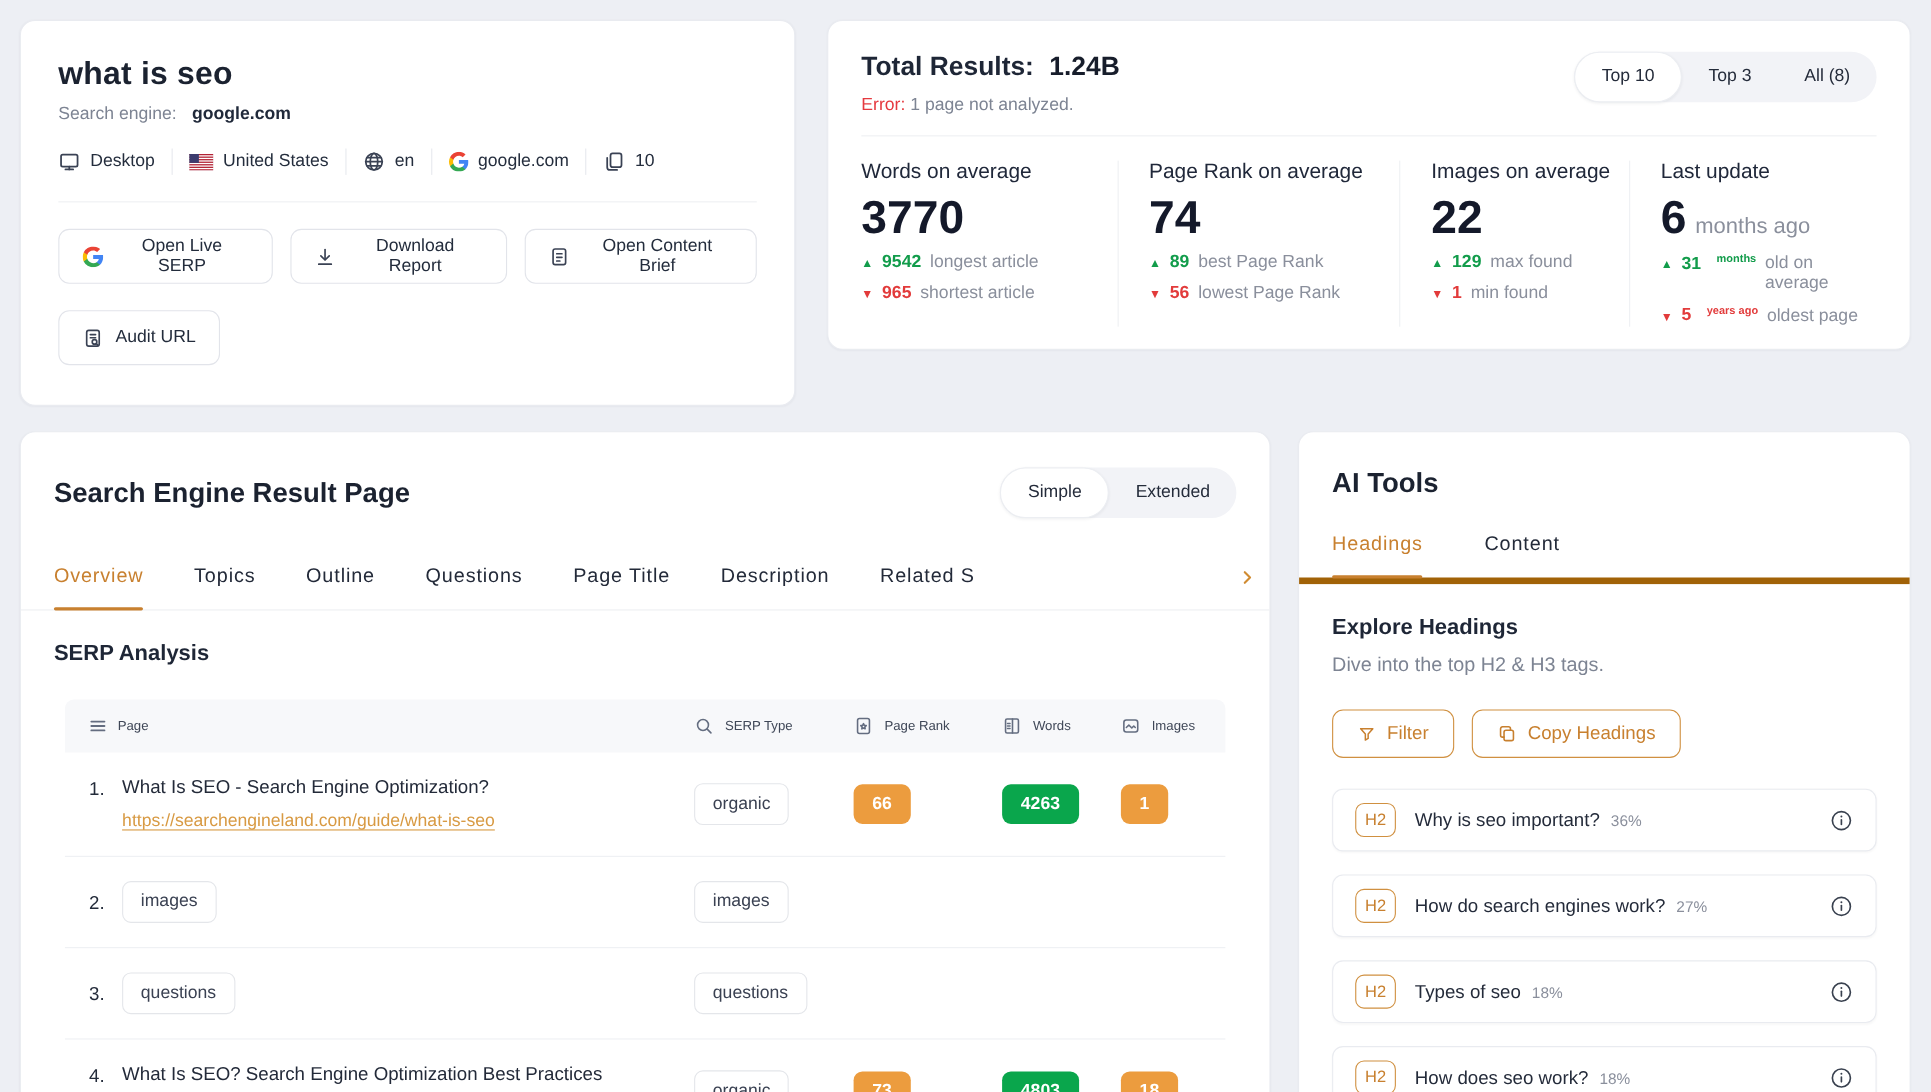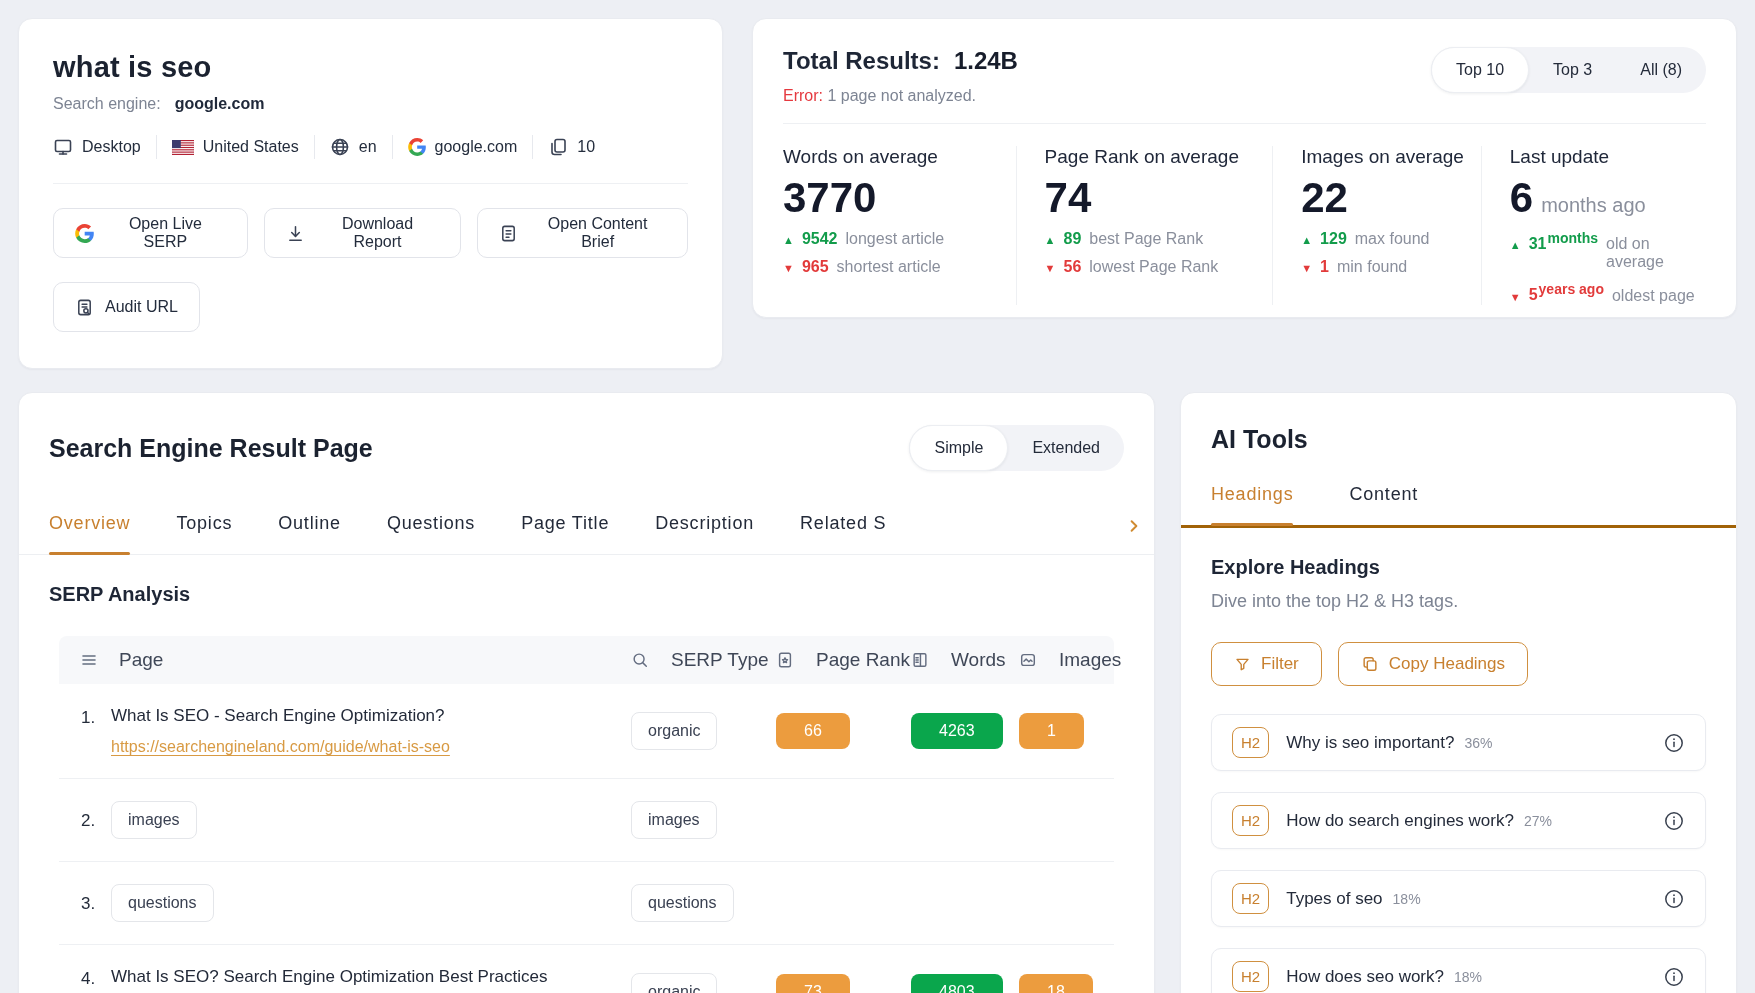--- a/index.html
+++ b/index.html
@@ -64,62 +64,62 @@
   .stat:nth-child(3){ width:22.6%; } .stat:nth-child(4){ width:24.4%; }
   .stat-label { font-size:19px; font-weight:500; color:#20283a; }
   .stat-value { margin-top:8px; font-size:42px; font-weight:700; color:#14192a; line-height:1.05; }
   .stat-suffix { font-size:20px; font-weight:400; color:#8a8f9c; margin-left:8px; }
   .stat-sub { margin-top:10px; display:flex; align-items:baseline; gap:8px; font-size:16px; color:#8a8f9c; }
   .stat-sub:first-of-type { margin-top:26px; }
   .tri { font-size:11px; }
   .tri.up { color:#129c4b; } .tri.down { color:#e23b3b; }
   .sub-val { font-weight:600; }
   .sub-val.up { color:#129c4b; } .sub-val.down { color:#e23b3b; }
-  sup.unit { font-size:14px; font-weight:600; margin-left:1px; }
+  sup.unit { font-size:10px; font-weight:600; margin-left:14px; }
   sup.unit.up { color:#129c4b; } sup.unit.down { color:#e23b3b; }
 
   
   #serp-card { left:18px; top:392px; width:1137px; height:700px; padding:32px 30px 0; }
   .s-head { display:flex; align-items:center; }
   .s-title { font-size:25px; font-weight:700; color:#1b2230; }
   .tabs { position:relative; display:flex; gap:46px; margin:42px -30px 0; padding:0 44px 0 30px; border-bottom:1px solid #edeff2; }
   .tab {
     position:relative; padding-bottom:20px; font-size:18px; letter-spacing:.8px;
     color:#232a39; font-weight:500; cursor:pointer; white-space:nowrap;
   }
   .tab.active { color:#c8802f; }
   .tab.active::after { content:""; position:absolute; left:0; right:0; bottom:-1px; height:3px; border-radius:2px; background:#c8802f; }
   .tab-more { position:absolute; right:12px; bottom:16px; cursor:pointer; }
   .section-title { margin-top:28px; font-size:20px; font-weight:600; color:#1e2636; }
   .table { margin:30px 10px 0; }
   .thead { display:flex; align-items:center; height:48px; background:#f7f8fa; border-radius:8px 8px 0 0; }
-  .th { display:flex; align-items:center; gap:22px; font-size:19px; color:#3f4757; }
+  .th { display:flex; align-items:center; gap:10px; font-size:12px; color:#3f4757; }
   .c-page { flex:1; padding-left:22px; display:flex; align-items:flex-start; }
   .c-type { width:145px; } .c-rank { width:135px; } .c-words { width:108px; } .c-images { width:95px; }
   .thead .c-page { align-items:center; }
   .trow { display:flex; align-items:center; border-bottom:1px solid #eef0f3; padding:22px 0; }
   .row-num { width:30px; font-size:17px; color:#232b3a; padding-top:2px; }
   .row-main { flex:1; }
   .row-title { font-size:17px; font-weight:500; color:#232a39; }
   .row-url { display:inline-block; margin-top:12px; font-size:16px; color:#d89a43; text-decoration:underline; text-underline-offset:3px; }
   .chip {
     display:inline-block; border:1px solid #e4e6ea; border-radius:8px; background:#fff;
     padding:9px 16px; font-size:16px; color:#3a4152;
   }
   .badge {
-    display:inline-block; border-radius:8px; padding:9px 28px; min-width:30px; text-align:center;
-    font-size:16px; color:#fff; font-weight:400;
+    display:inline-block; border-radius:8px; padding:9px 17px; min-width:30px; text-align:center;
+    font-size:16px; color:#fff; font-weight:700;
   }
   .badge.orange { background:#ec9c3e; }
   .badge.green { background:#0aa64c; }
 
   
   #ai-card { left:1180px; top:392px; width:557px; height:700px; padding:32px 30px 0; }
   .ai-title { font-size:25px; font-weight:700; color:#1b2230; }
-  .ai-tabs { display:flex; gap:56px; margin:30px -30px 0; padding:0 30px; border-bottom:3px solid #a16207; }
+  .ai-tabs { display:flex; gap:56px; margin:30px -30px 0; padding:0 30px; border-bottom:6px solid #a16207; }
   .ai-desc { margin-top:12px; font-size:18px; color:#7d8493; }
   .ai-btn-row { margin-top:30px; display:flex; gap:16px; }
   .btn-outline-orange {
     display:inline-flex; align-items:center; gap:10px; height:44px; padding:0 22px;
     border:1px solid #d09040; border-radius:10px; background:#fff;
     font-size:17px; color:#c8802f; font-weight:500; cursor:pointer;
   }
   .btn-outline-orange svg { stroke:#c8802f; }
   .h-list { margin-top:28px; display:flex; flex-direction:column; gap:21px; }
   .h-item {

